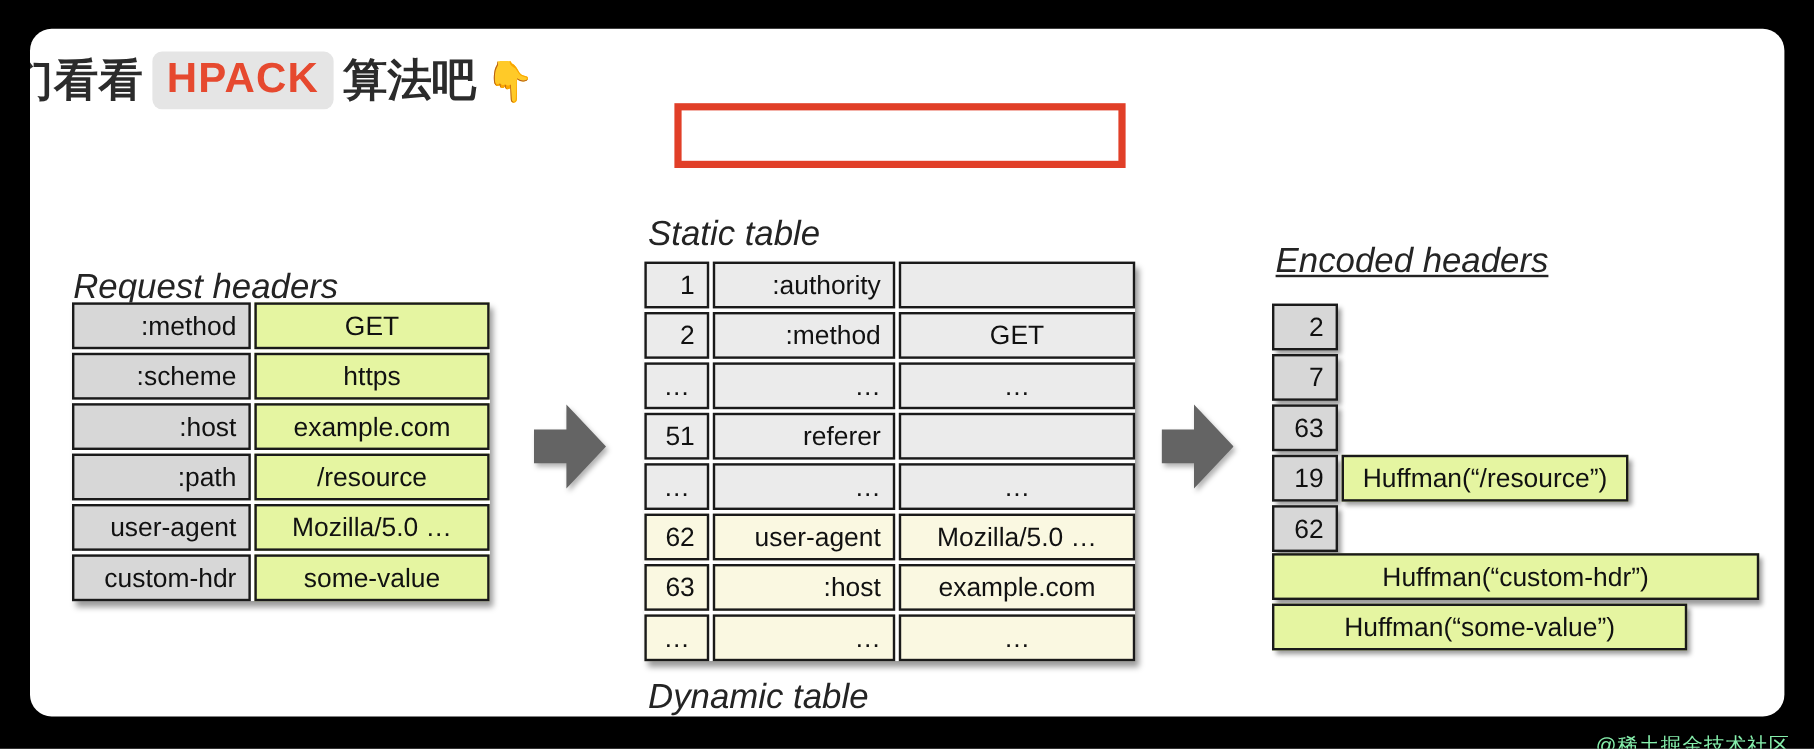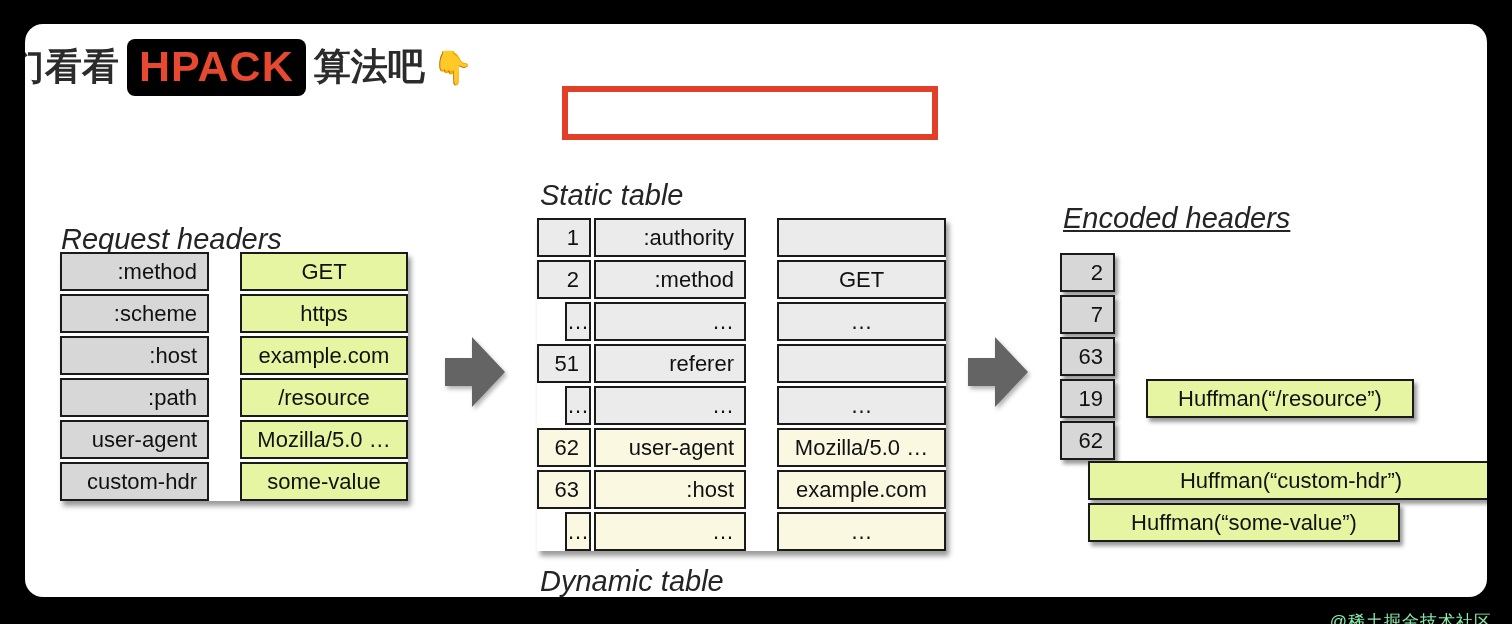--- a/index.html
+++ b/index.html
@@ -34,25 +34,25 @@
     display: inline-block;
     width: 20px;
     overflow: hidden;
   }
   .clip-wrap > span {
     display: inline-block;
     margin-left: -18px;
   }
   .hl-code {
     color: var(--title_red, #e6492f);
-    background: #000000;
+    background: #e5e5e5;
     border-radius: 8px;
     padding: 3px 12px 5px 12px;
     margin: 4px 8px;
-    font-size: 43px;
+    font-size: 35px;
     letter-spacing: 1px;
   }
   .title .emoji { font-size: 33px; margin-left: 8px; }
 
   
   .red-box {
     position: absolute;
     left: 537px; top: 62px;
     width: 376px; height: 54px;
     border: 6px solid var(--accent_red, #e13f28);
@@ -80,21 +80,21 @@
     display: flex;
     align-items: center;
     overflow: hidden;
     white-space: nowrap;
   }
   .bg-key   { background: var(--key_gray, #d7d7d7); }
   .bg-green { background: var(--value_green, #e5f5a1); }
   .bg-static{ background: var(--static_gray, #ebebeb); }
   .bg-cream { background: var(--dynamic_cream, #faf8e1); }
   .a-right  { justify-content: flex-end; padding-right: 10px; }
-  .a-center { justify-content: center; margin-left: 28px; }
+  .a-center { justify-content: center; }
 
   
   .req-table {
     position: absolute;
     left: 35px; top: 228px;
     display: grid;
     grid-template-columns: 149px 196px;
     grid-auto-rows: 39px;
     gap: 3px;
     box-shadow: 3px 5px 5px rgba(0,0,0,0.40);
@@ -121,23 +121,23 @@
   .enc-cell {
     position: absolute;
     width: 55px; height: 39px;
     box-shadow: 3px 4px 4px rgba(0,0,0,0.40);
   }
   .enc-huffman {
     position: absolute;
     height: 39px;
     box-shadow: 3px 4px 4px rgba(0,0,0,0.40);
   }
-  .enc-resource { left: 1093px; top: 355px; width: 268px; }
+  .enc-resource { left: 1093px; top: 355px; width: 239px; }
   .enc-wide-1   { left: 1035px; top: 437px; width: 406px; }
-  .enc-wide-2   { left: 1035px; top: 479px; width: 312px; }
+  .enc-wide-2   { left: 1035px; top: 479px; width: 346px; }
 
   
   .watermark {
     position: absolute;
     right: 20px; top: 610px;
     font-size: 17px;
     color: #86efac;
     letter-spacing: 1px;
     text-shadow: 0 0 2px rgba(0,0,0,0.35);
     z-index: 5;

